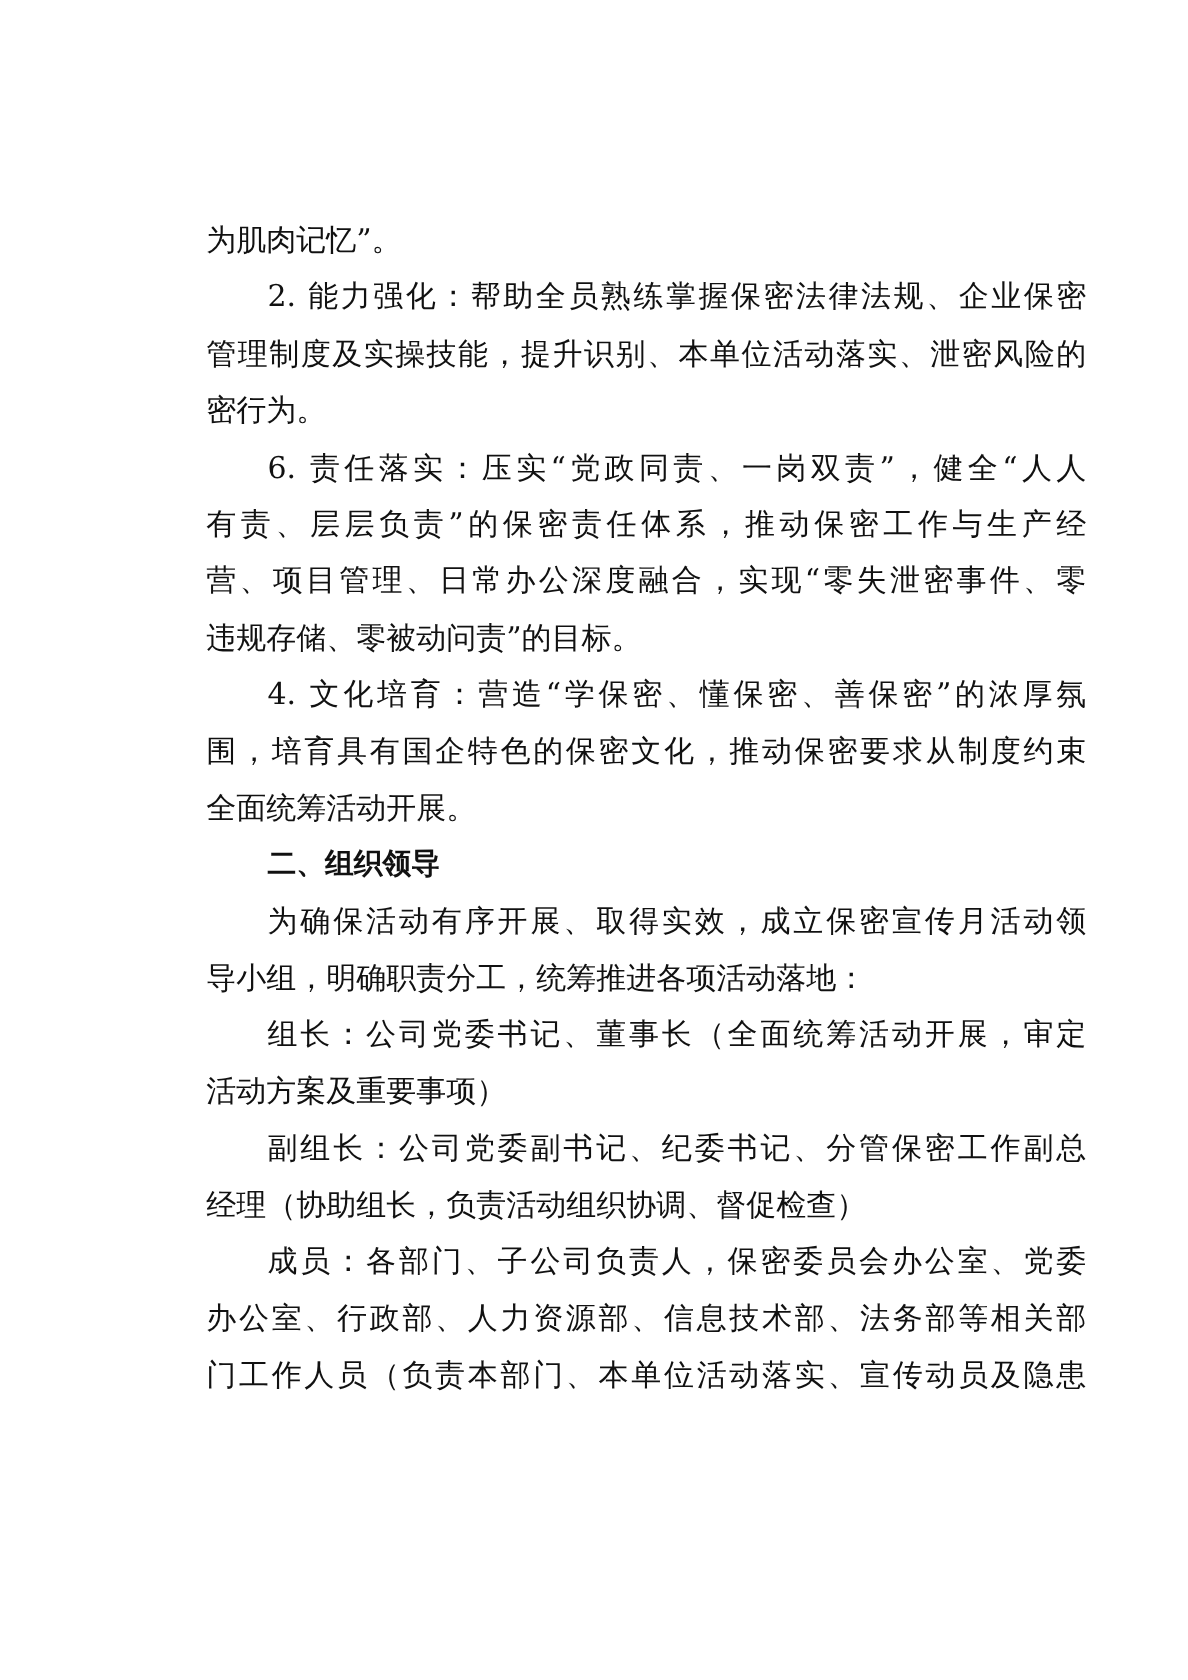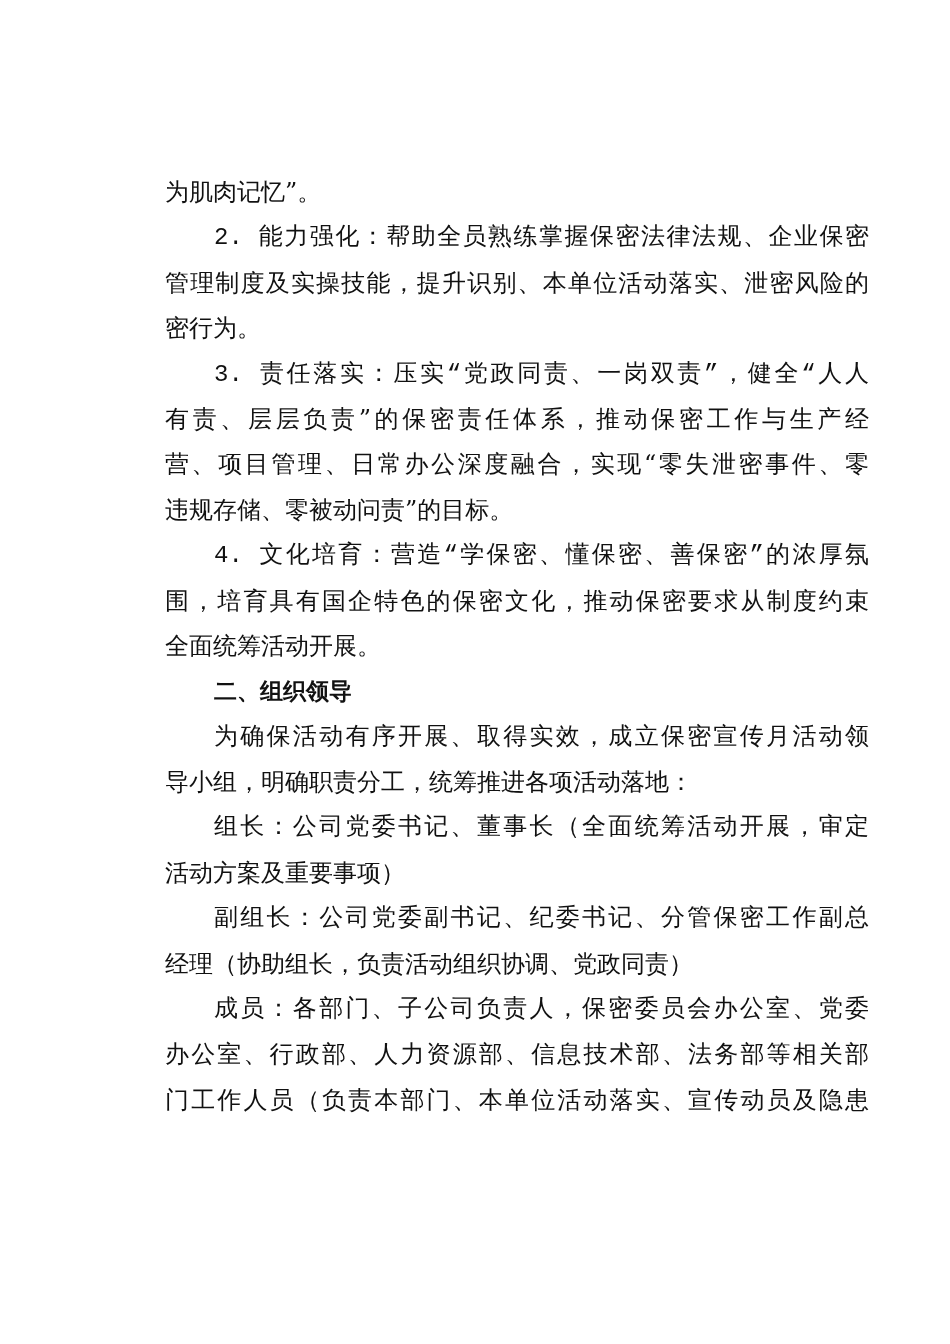--- a/index.html
+++ b/index.html
@@ -29,58 +29,57 @@
       white-space: nowrap;
       text-align: justify;
       text-align-last: justify;
       letter-spacing: 0;
     }
     .line.last {
       text-align-last: left;
     }
     .line.indent {
       padding-left: 49px;
-      font-family: Liberation Mono, monospace;
     }
     .line.heading {
       font-family: "DejaVu Sans", "Liberation Sans", sans-serif;
       font-weight: bold;
       font-size: 23px;
       text-align-last: left;
       padding-left: 49px;
     }
   </style>
 </head>
 <body>
 
 <div class="page">
 
   <div class="line last">为肌肉记忆”。</div>
 
   <div class="line indent">2. 能力强化：帮助全员熟练掌握保密法律法规、企业保密</div>
   <div class="line">管理制度及实操技能，提升识别、本单位活动落实、泄密风险的</div>
   <div class="line last">密行为。</div>
 
-  <div class="line indent">3. 责任落实：压实“党政同责、一岗双责”，健全“人人</div>
+  <div class="line indent">6. 责任落实：压实“党政同责、一岗双责”，健全“人人</div>
   <div class="line">有责、层层负责”的保密责任体系，推动保密工作与生产经</div>
   <div class="line">营、项目管理、日常办公深度融合，实现“零失泄密事件、零</div>
   <div class="line last">违规存储、零被动问责”的目标。</div>
 
   <div class="line indent">4. 文化培育：营造“学保密、懂保密、善保密”的浓厚氛</div>
   <div class="line">围，培育具有国企特色的保密文化，推动保密要求从制度约束</div>
   <div class="line last">全面统筹活动开展。</div>
 
   <div class="line heading">二、组织领导</div>
 
   <div class="line indent">为确保活动有序开展、取得实效，成立保密宣传月活动领</div>
   <div class="line last">导小组，明确职责分工，统筹推进各项活动落地：</div>
 
   <div class="line indent">组长：公司党委书记、董事长（全面统筹活动开展，审定</div>
   <div class="line last">活动方案及重要事项）</div>
 
   <div class="line indent">副组长：公司党委副书记、纪委书记、分管保密工作副总</div>
-  <div class="line last">经理（协助组长，负责活动组织协调、党政同责）</div>
+  <div class="line last">经理（协助组长，负责活动组织协调、督促检查）</div>
 
   <div class="line indent">成员：各部门、子公司负责人，保密委员会办公室、党委</div>
   <div class="line">办公室、行政部、人力资源部、信息技术部、法务部等相关部</div>
   <div class="line">门工作人员（负责本部门、本单位活动落实、宣传动员及隐患</div>
 
 </div>
 
 </body></html>

